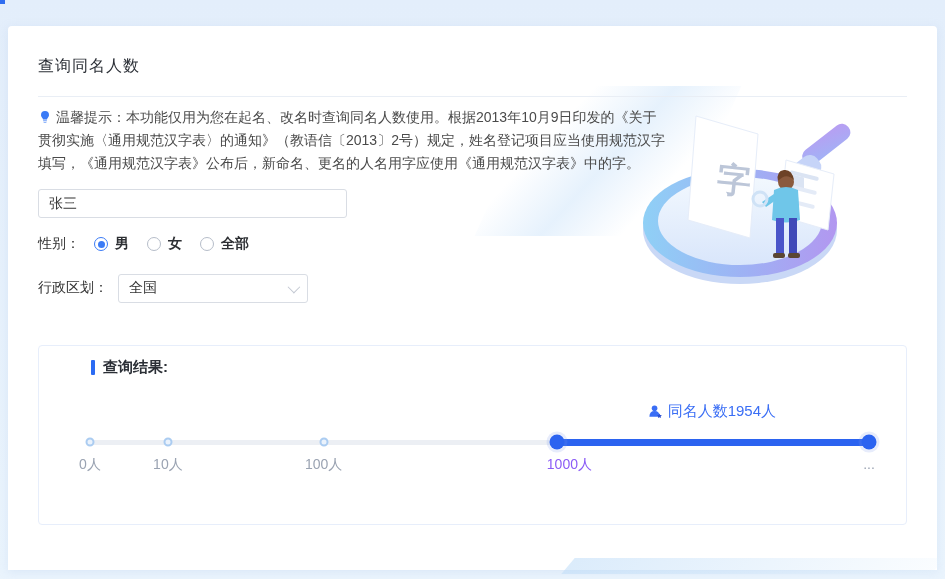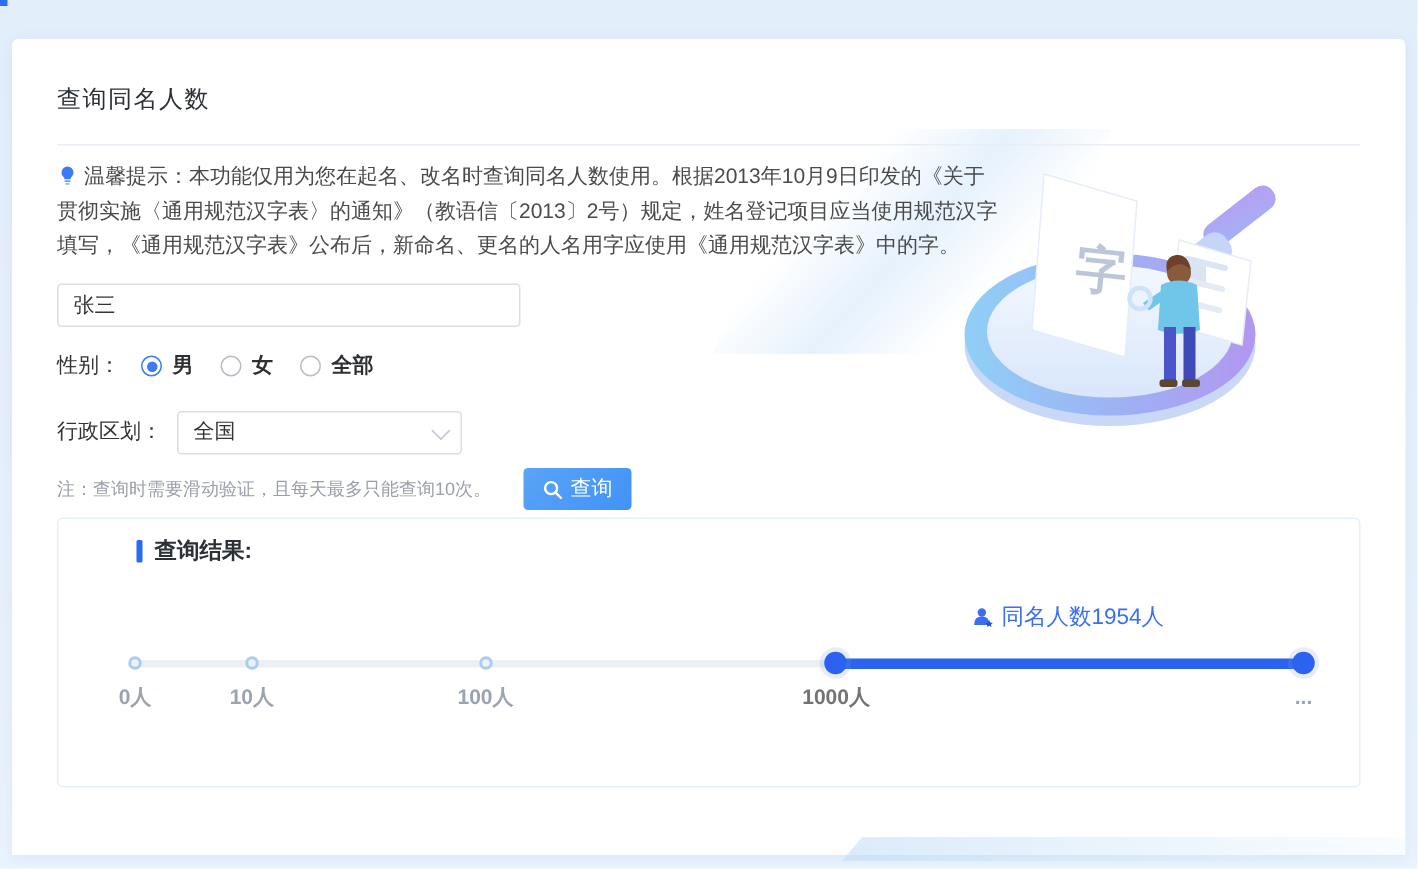--- a/index.html
+++ b/index.html
@@ -91,23 +91,23 @@
     background:#eaf2fc; border:2px solid #abccf1; transform:translate(-50%,-50%) translateY(0);
   }
   .slider-stop-big, .slider-handle {
     position:absolute; top:8px; width:15px; height:15px; border-radius:50%;
     background:#2b63f0; transform:translate(-50%,-50%);
     box-shadow:0 0 0 3px rgba(120,150,235,.18);
   }
   .slider-handle { cursor:pointer; }
   .slider-label {
     position:absolute; top:22px; transform:translateX(-50%);
-    font-size:14px; color:#9aa3b2; white-space:nowrap;font-weight:bold;
-  }
-  .slider-label.active { color:#737373; }
+    font-size:14px; color:#9aa3b2; white-space:nowrap;
+  }
+  .slider-label.active { color:#8b5cf6;margin-left:12px; }
 </style>
 </head>
 <body>
 
 <div class="corner-mark"></div>
 
 <div class="card">
   <div class="deco1"></div>
   <div class="deco2"></div>
 
@@ -188,30 +188,20 @@
   </div>
 
   <div class="region-row">
     <span class="row-label">行政区划：</span>
     <div class="select-box">
       <span class="select-value">全国</span>
       <span class="chevron-down"></span>
     </div>
   </div>
 
-  <div class="note-row">
-    <span class="note-text">注：查询时需要滑动验证，且每天最多只能查询10次。</span>
-    <button class="query-button">
-      <svg class="search-icon" width="13" height="13" viewBox="0 0 13 13">
-          <circle cx="5.4" cy="5.4" r="4" fill="none" stroke="#fff" stroke-width="1.6"></circle>
-          <line x1="8.6" y1="8.6" x2="12" y2="12" stroke="#fff" stroke-width="1.6" stroke-linecap="round"></line>
-        </svg>
-      <span>查询</span>
-    </button>
-  </div>
 
   <div class="results-box">
     <div class="results-header">
       <span class="results-bar"></span>
       <span class="results-title">查询结果:</span>
     </div>
 
     <div class="result-count">
       <svg class="user-icon" viewBox="0 0 16 16">
           <circle cx="7" cy="4.6" r="3" fill="#3a6ef5"></circle>

